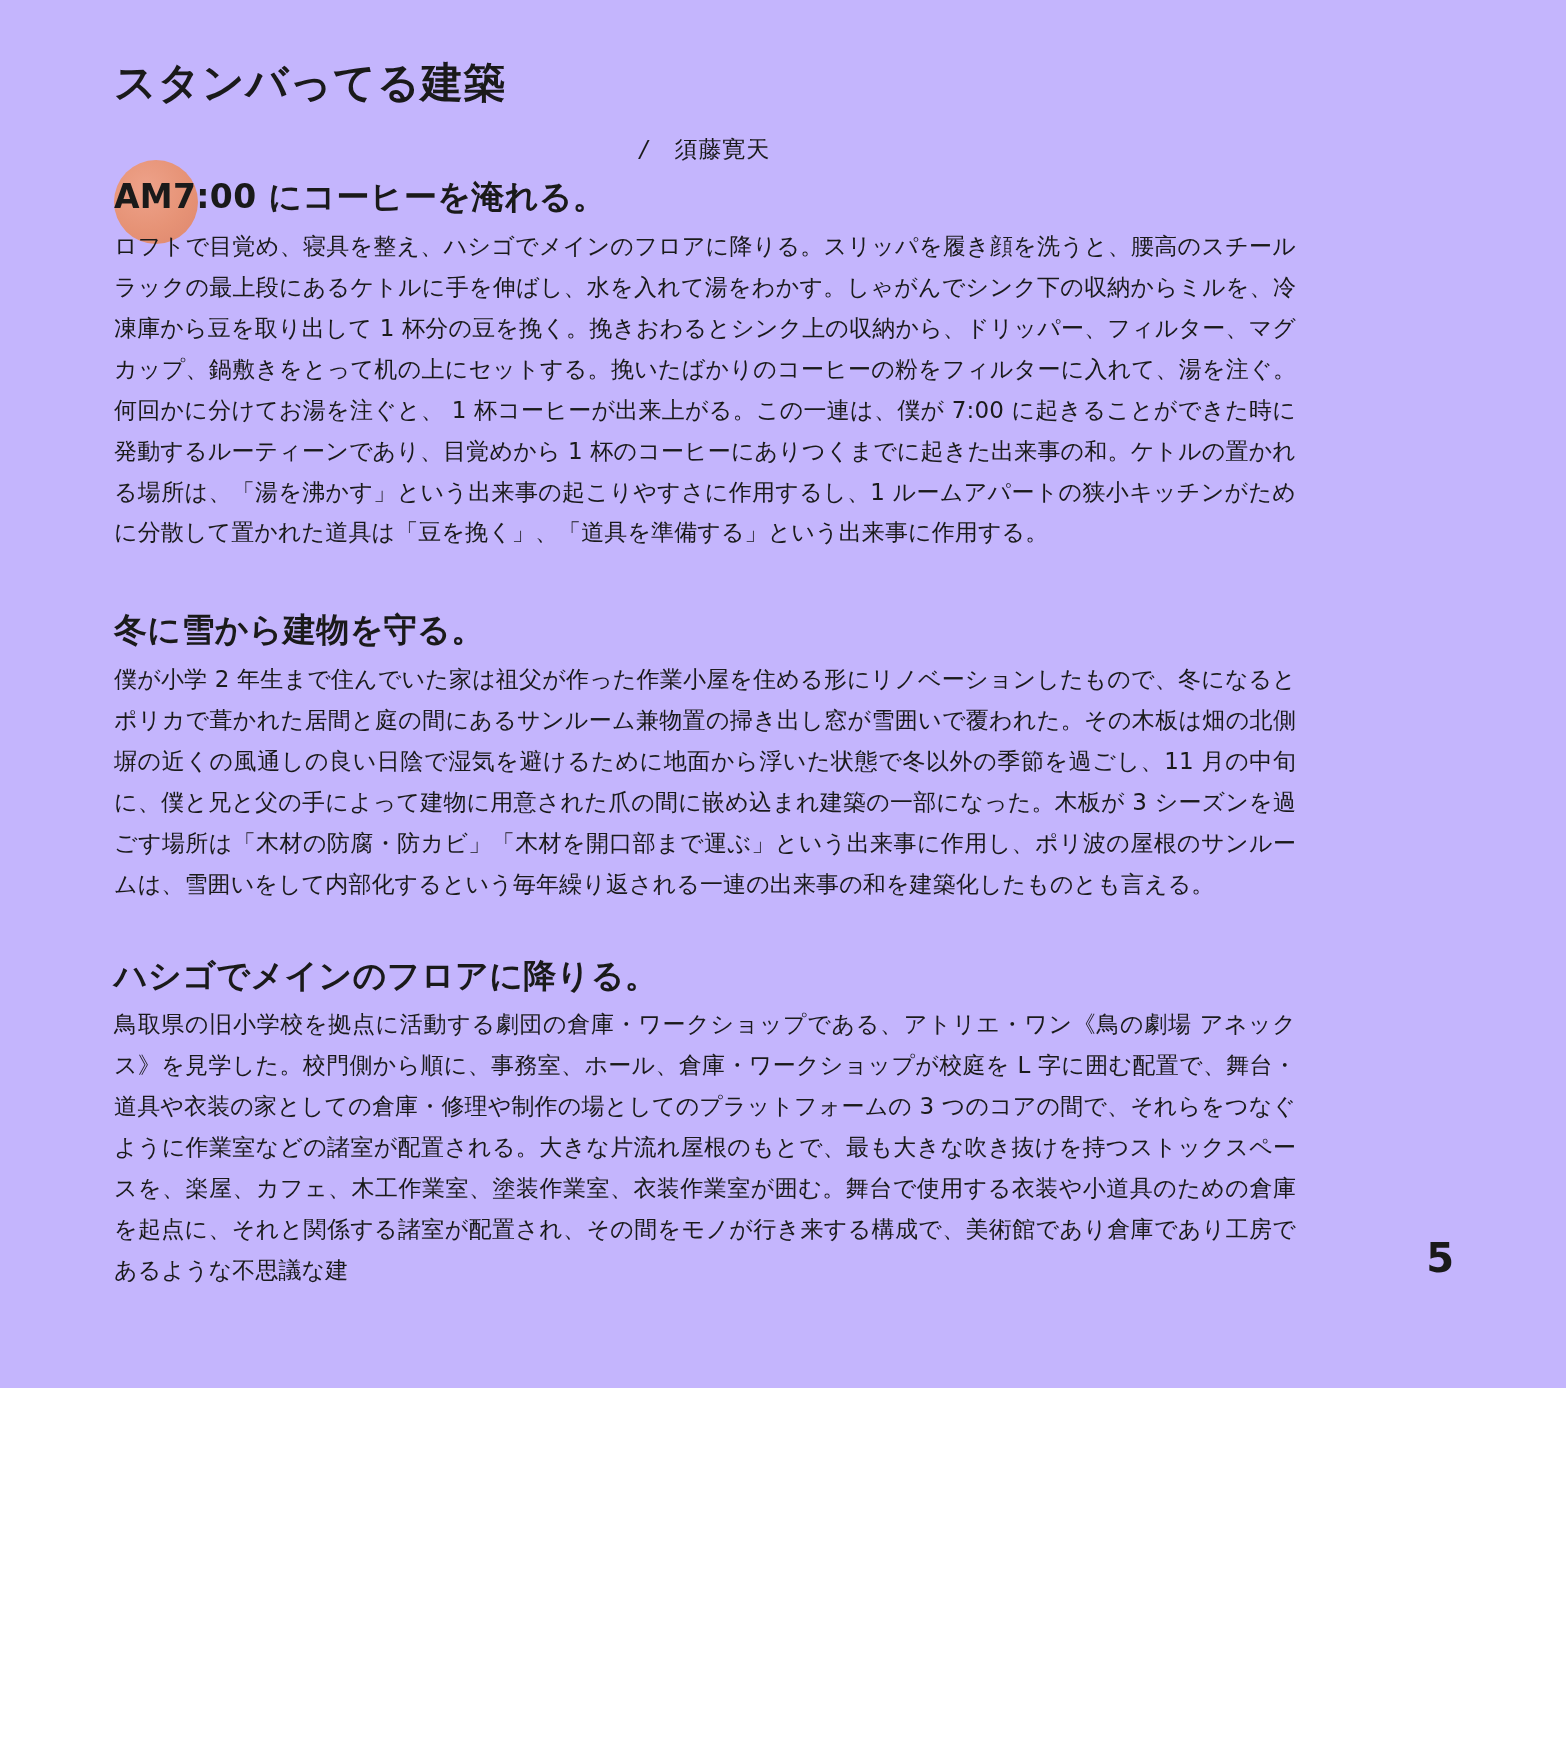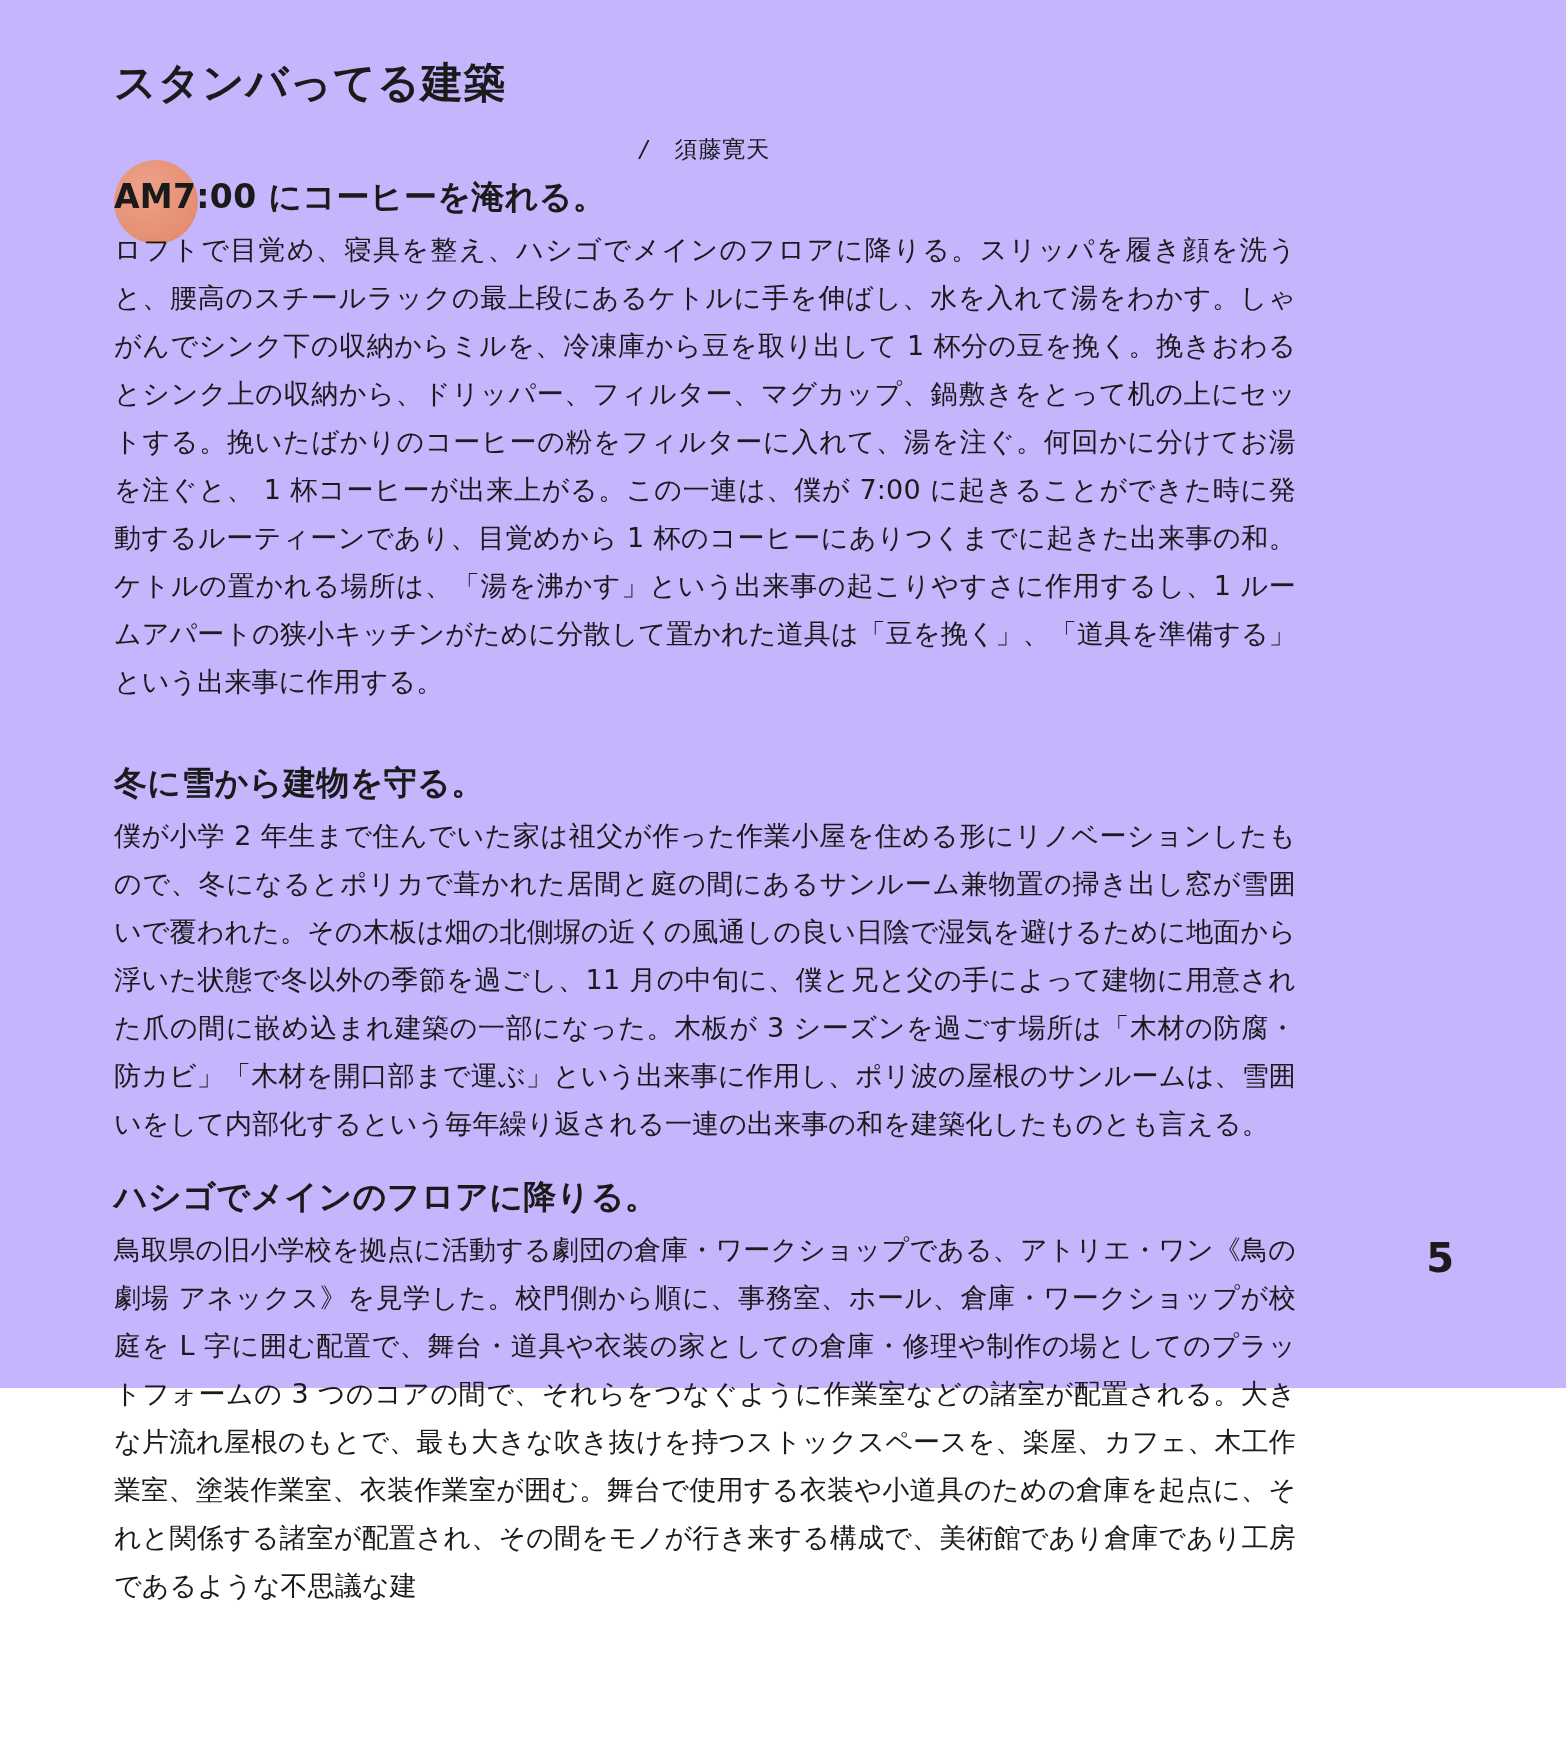--- a/index.html
+++ b/index.html
@@ -84,33 +84,33 @@
     font-size: 33px;
     font-weight: 700;
     line-height: 1.5;
     margin: 0 0 4px 0;
     padding: 0;
     color: #1a1a1a;
     letter-spacing: 0.01em;
   }
 
   p.section-body {
-    font-size: 27px;
+    font-size: 23px;
     font-weight: 400;
     line-height: 1.78;
     margin: 0;
     padding: 0;
     color: #1a1a1a;
     text-align: justify;
     text-justify: inter-character;
     letter-spacing: 0.005em;
   }
 
   .section {
-    margin-bottom: 24px;
+    margin-bottom: 46px;
   }
   .section.first { margin-bottom: 52px; }
   .section.last { margin-bottom: 0; }
 
   .page-number {
     position: absolute;
     right: 112px;
     bottom: 110px;
     font-size: 40px;
     font-weight: 700;

